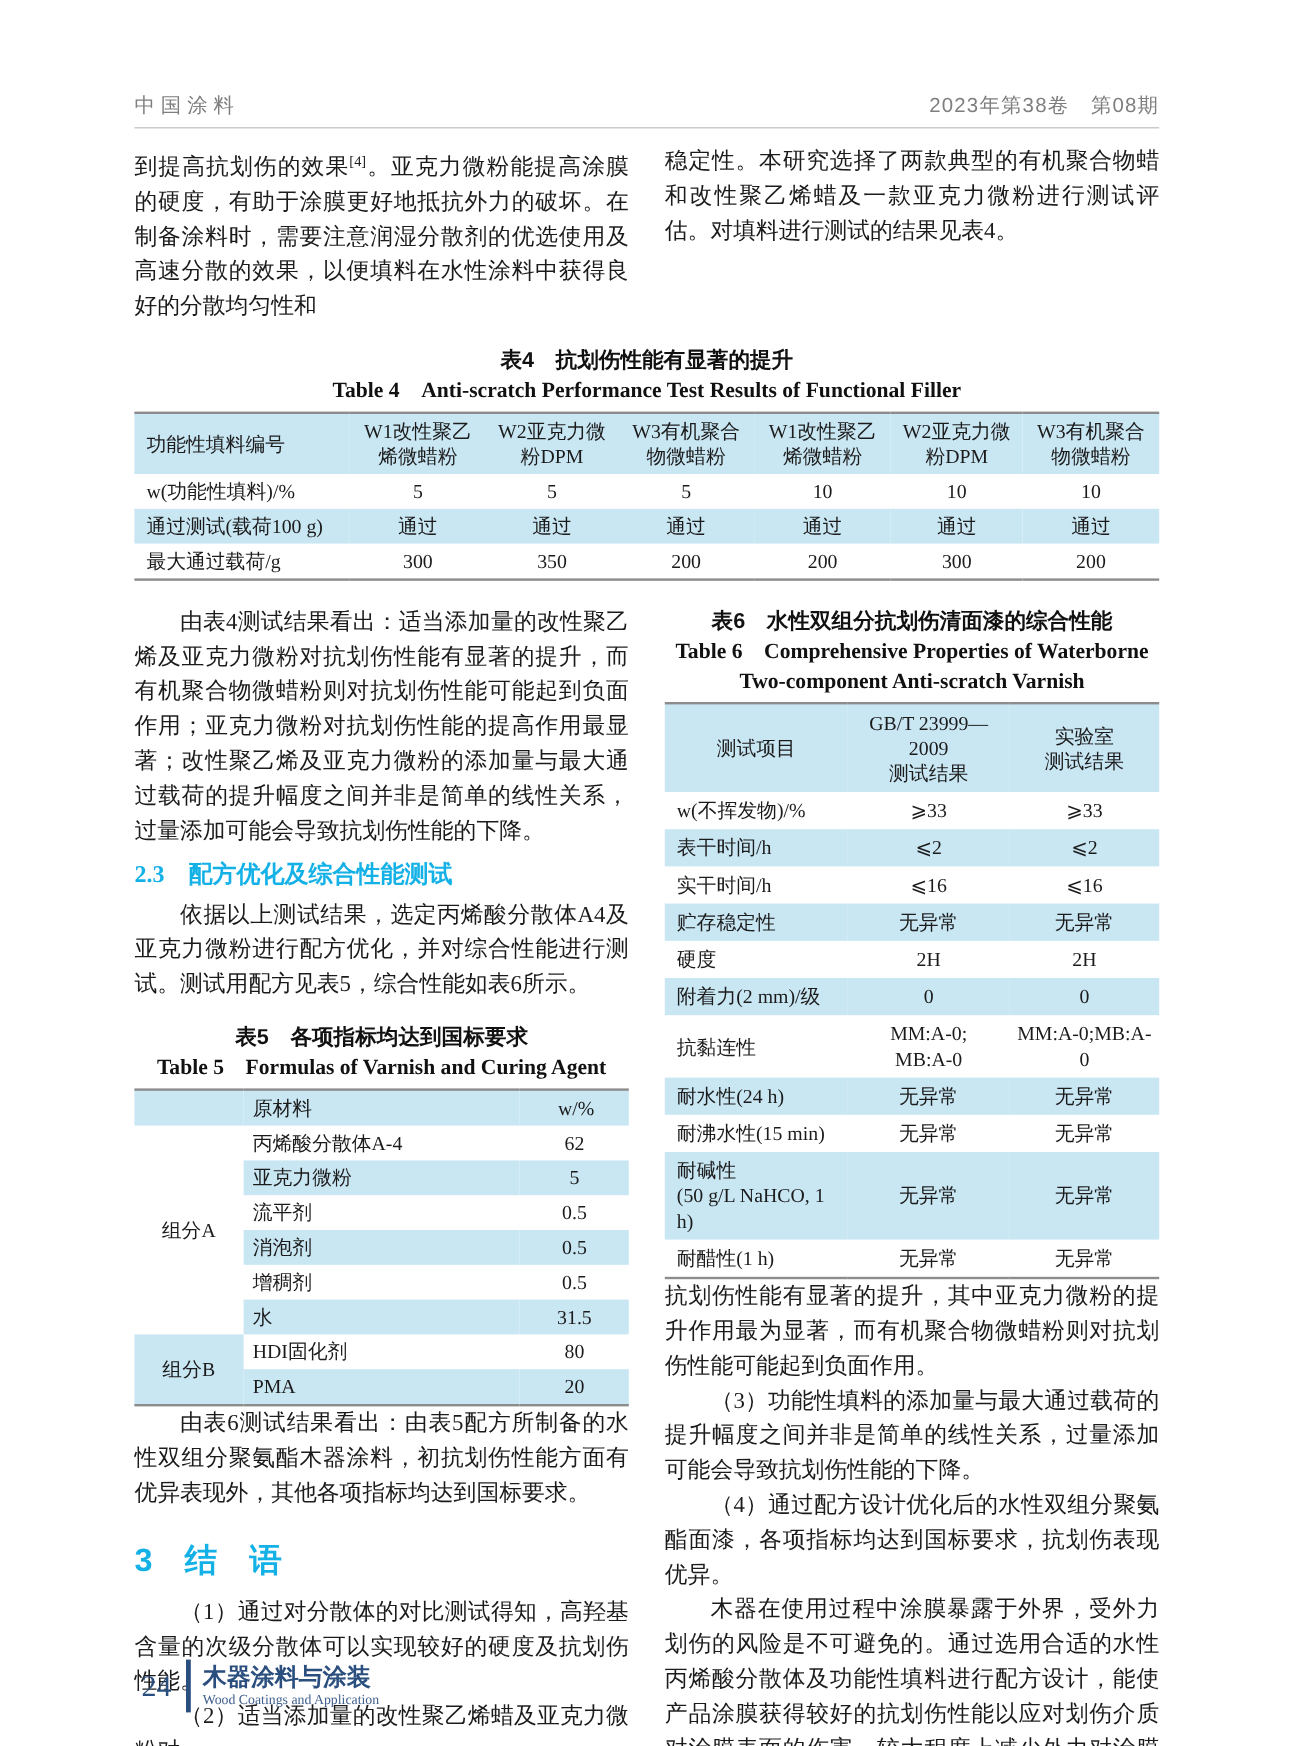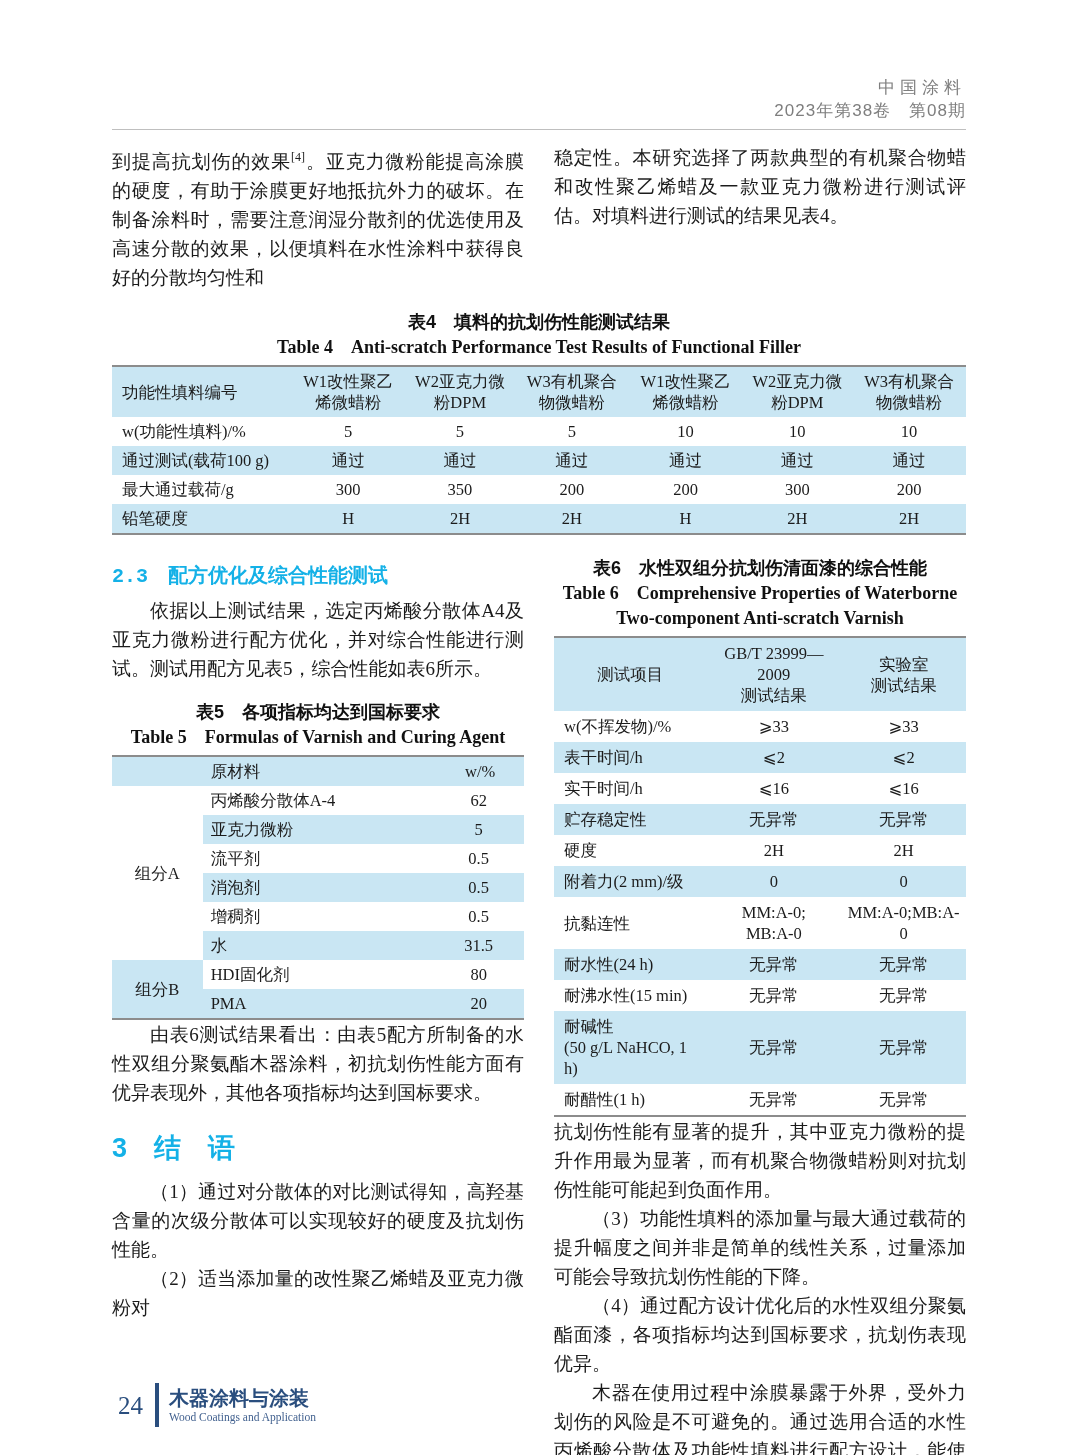--- a/index.html
+++ b/index.html
@@ -9,21 +9,20 @@
     font-family:"Liberation Serif", serif; color:#1b1b1b; position:relative;
   }
   .page { padding:76px 114px 0 112px; }
 
   
   .pagehead {
     display:flex; justify-content:space-between; align-items:flex-end;
     color:#7e7e7e; font-size:17px; padding-bottom:7px;
     border-bottom:1.5px solid #bfbfbf;
     font-family:"Liberation Sans", sans-serif;
-    flex-direction:column;
   }
   .journal-name { letter-spacing:5px; }
   .issue-info { letter-spacing:1px; }
 
   
   .cols { display:flex; gap:30px; }
   .col { flex:1 1 0; min-width:0; font-size:19px; line-height:29px; text-align:justify; }
   .col p { margin:0; text-indent:2em; }
   .col p.noindent { text-indent:0; }
   sup { font-size:12px; }
@@ -51,21 +50,21 @@
   .t4 td.lbl, .t6 td.lbl { text-align:left; padding-left:10px;margin-top:32px; }
   .t4 td { height:27px; }
   .t4 .hdr td { height:48px; }
   .t4 td:first-child { width:21%; }
 
   .t4-section { margin-top:17px; }
   .row2 { margin-top:20px; }
 
   
   .h-sub {
-    font-family:Liberation Mono, monospace; font-weight:bold;
+    font-family:Liberation Serif, serif; font-weight:bold;
     color:#14b1e7; font-size:20px; line-height:30px; margin:7px 0 4px 0;
     text-align:left;
   }
   .h-main {
     font-family:"Liberation Sans", sans-serif; font-weight:bold;
     color:#14b1e7; font-size:27px; line-height:34px; margin:24px 0 12px 0;
     text-align:left;
   }
 
   .t5-section { margin-top:16px; }
@@ -105,21 +104,21 @@
   <div class="cols intro-row">
     <div class="col">
       <p class="noindent"><span>到提高抗划伤的效果</span><sup>[4]</sup><span>。亚克力微粉能提高涂膜的硬度，有助于涂膜更好地抵抗外力的破坏。在制备涂料时，需要注意润湿分散剂的优选使用及高速分散的效果，以便填料在水性涂料中获得良好的分散均匀性和</span></p>
     </div>
     <div class="col">
       <p class="noindent">稳定性。本研究选择了两款典型的有机聚合物蜡和改性聚乙烯蜡及一款亚克力微粉进行测试评估。对填料进行测试的结果见表4。</p>
     </div>
   </div>
 
   <div class="t4-section">
-    <div class="cap-zh">表4　填料的抗划伤性能测试结果</div>
+    <div class="cap-zh">表4　抗划伤性能有显著的提升</div>
     <div class="cap-en">Table 4　Anti-scratch Performance Test Results of Functional Filler</div>
     <table class="tbl t4">
       <tbody>
           <tr class="hdr">
         <td class="blue lbl">功能性填料编号</td>
         <td class="blue">W1改性聚乙烯微蜡粉</td>
         <td class="blue">W2亚克力微粉DPM</td>
         <td class="blue">W3有机聚合物微蜡粉</td>
         <td class="blue">W1改性聚乙烯微蜡粉</td>
         <td class="blue">W2亚克力微粉DPM</td>
@@ -145,36 +144,28 @@
       </tr>
       <tr>
         <td class="lbl">最大通过载荷/g</td>
         <td>300</td>
         <td>350</td>
         <td>200</td>
         <td>200</td>
         <td>300</td>
         <td>200</td>
       </tr>
-      <tr>
-        <td class="blue lbl">铅笔硬度</td>
-        <td class="blue">H</td>
-        <td class="blue">2H</td>
-        <td class="blue">2H</td>
-        <td class="blue">H</td>
-        <td class="blue">2H</td>
-        <td class="blue">2H</td>
-      </tr>
     </tbody>
       </table>
   </div>
 
   <div class="cols row2">
 
     <div class="col">
+      <p>由表4测试结果看出：适当添加量的改性聚乙烯及亚克力微粉对抗划伤性能有显著的提升，而有机聚合物微蜡粉则对抗划伤性能可能起到负面作用；亚克力微粉对抗划伤性能的提高作用最显著；改性聚乙烯及亚克力微粉的添加量与最大通过载荷的提升幅度之间并非是简单的线性关系，过量添加可能会导致抗划伤性能的下降。</p>
       <div class="h-sub">2.3　配方优化及综合性能测试</div>
       <p>依据以上测试结果，选定丙烯酸分散体A4及亚克力微粉进行配方优化，并对综合性能进行测试。测试用配方见表5，综合性能如表6所示。</p>
 
       <div class="t5-section">
         <div class="cap-zh">表5　各项指标均达到国标要求</div>
         <div class="cap-en">Table 5　Formulas of Varnish and Curing Agent</div>
         <table class="tbl t5">
           <tbody>
               <tr class="hdr">
             <td class="blue grp"></td>

